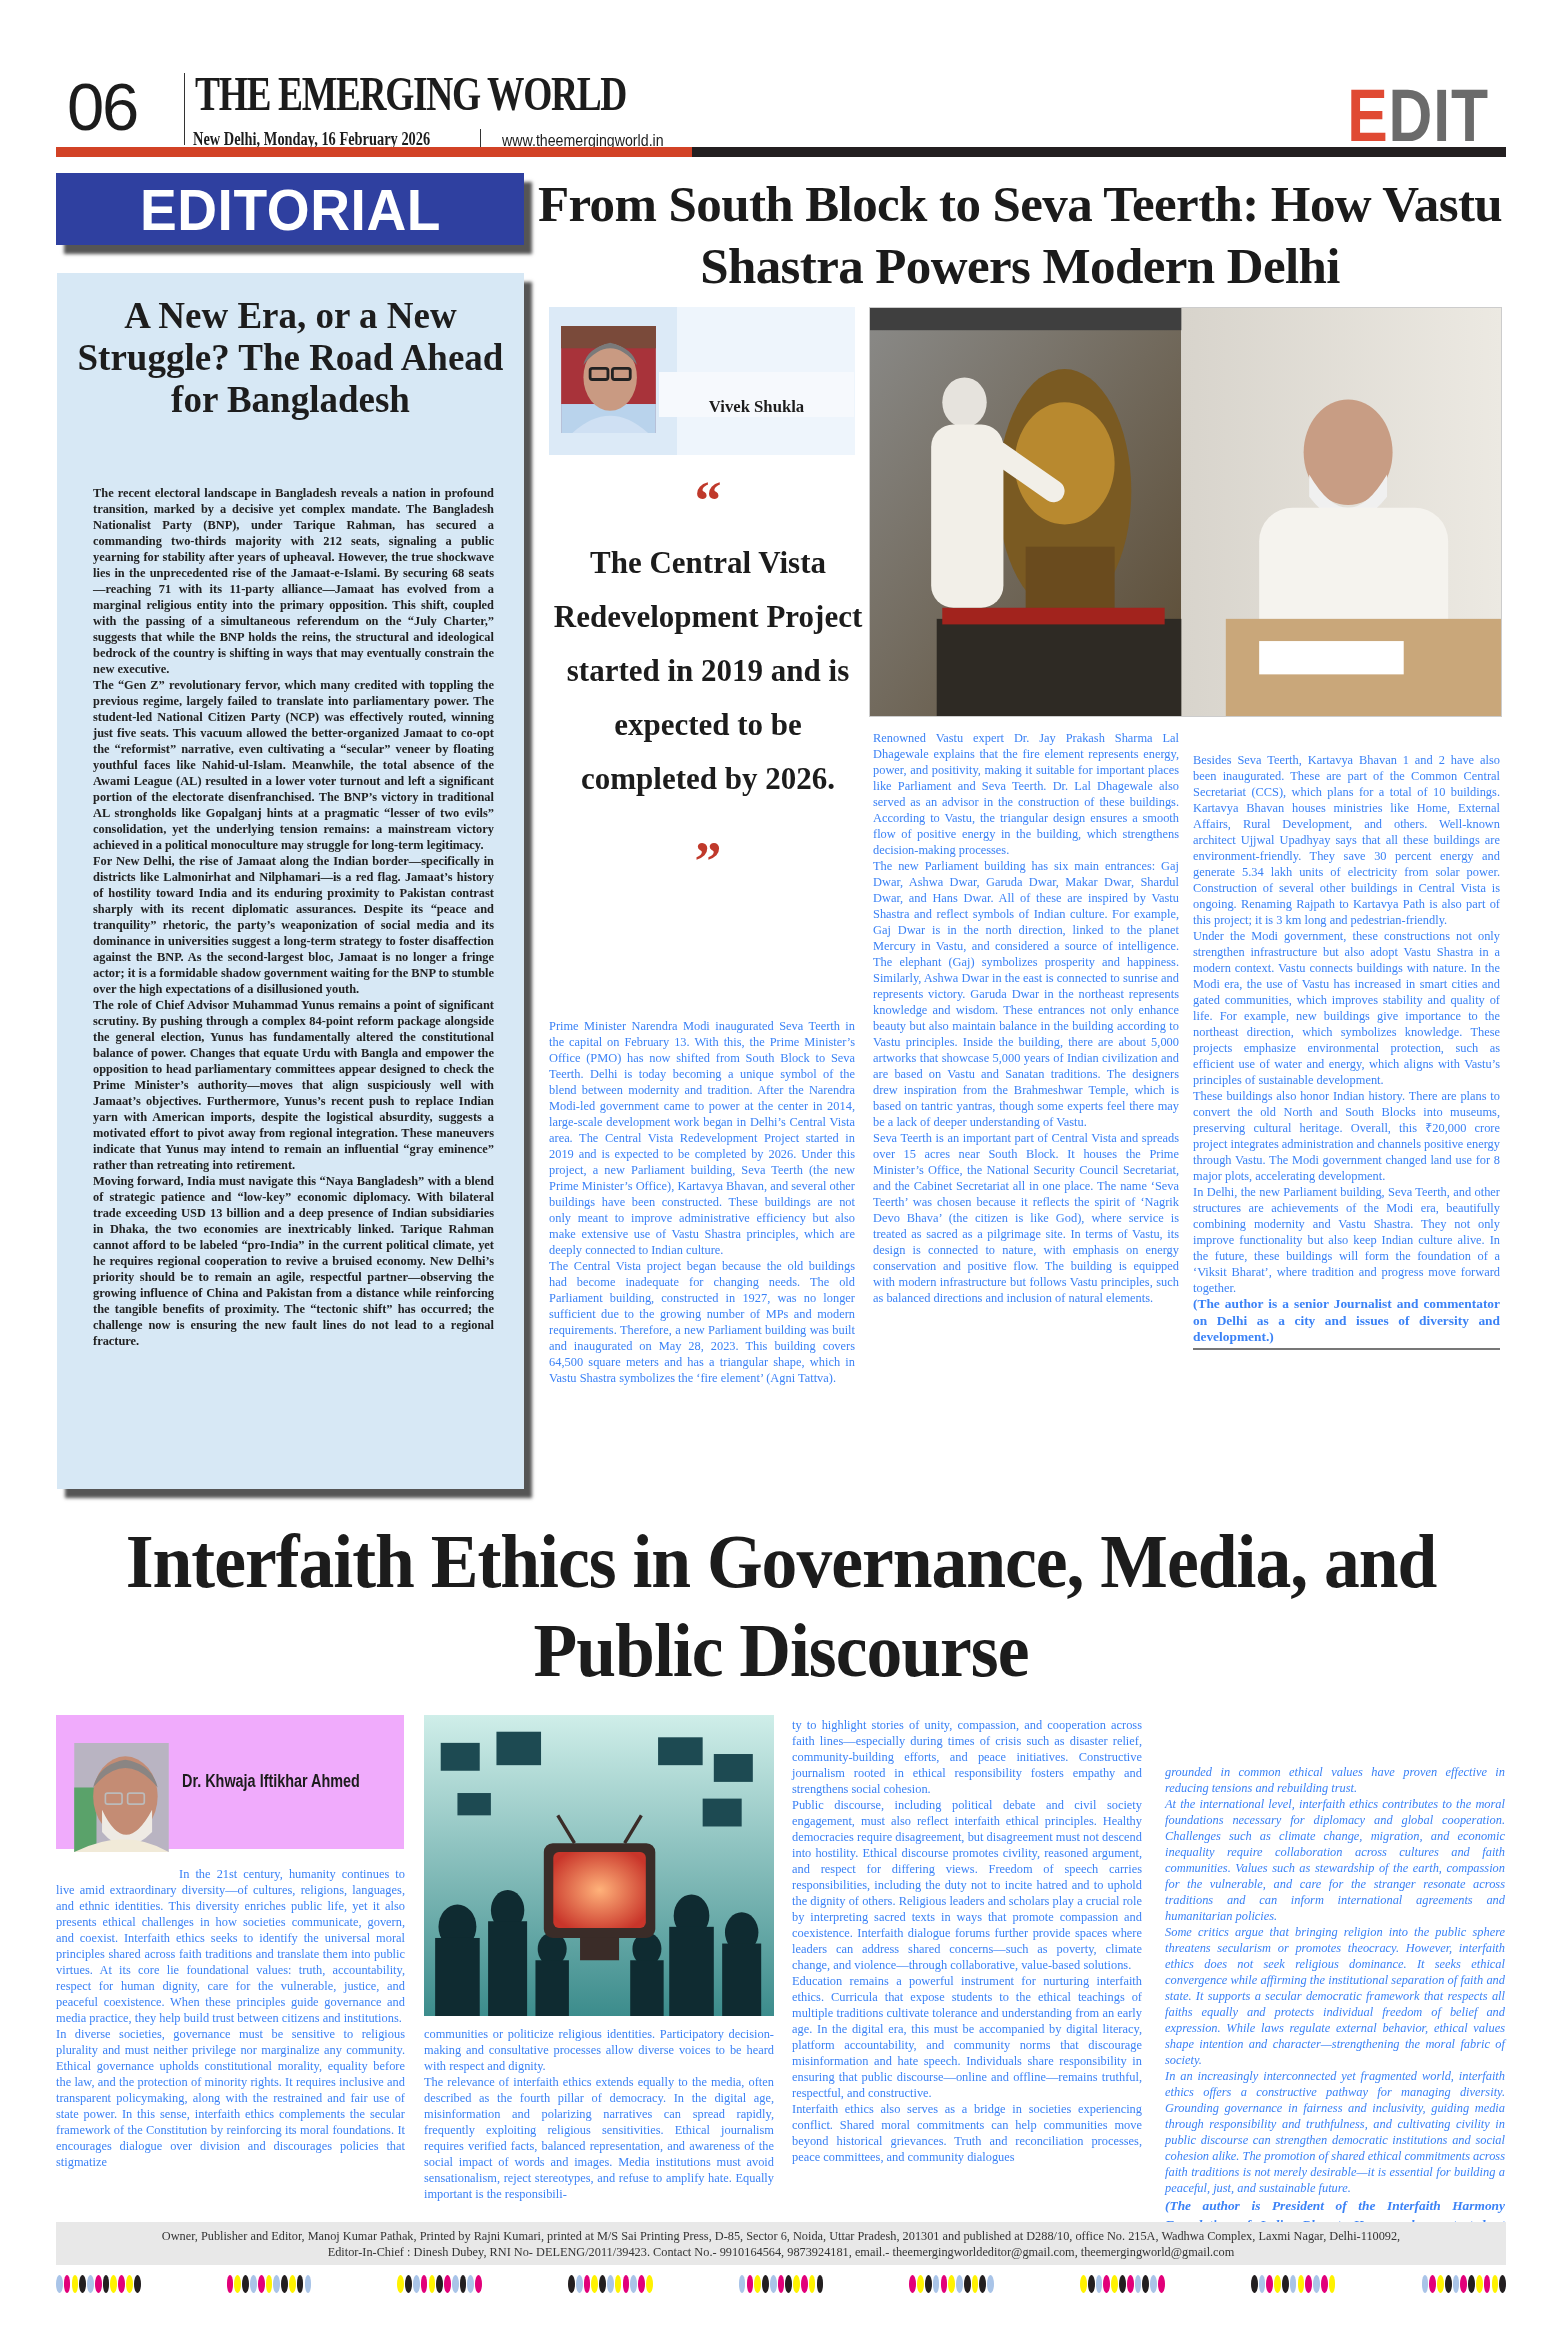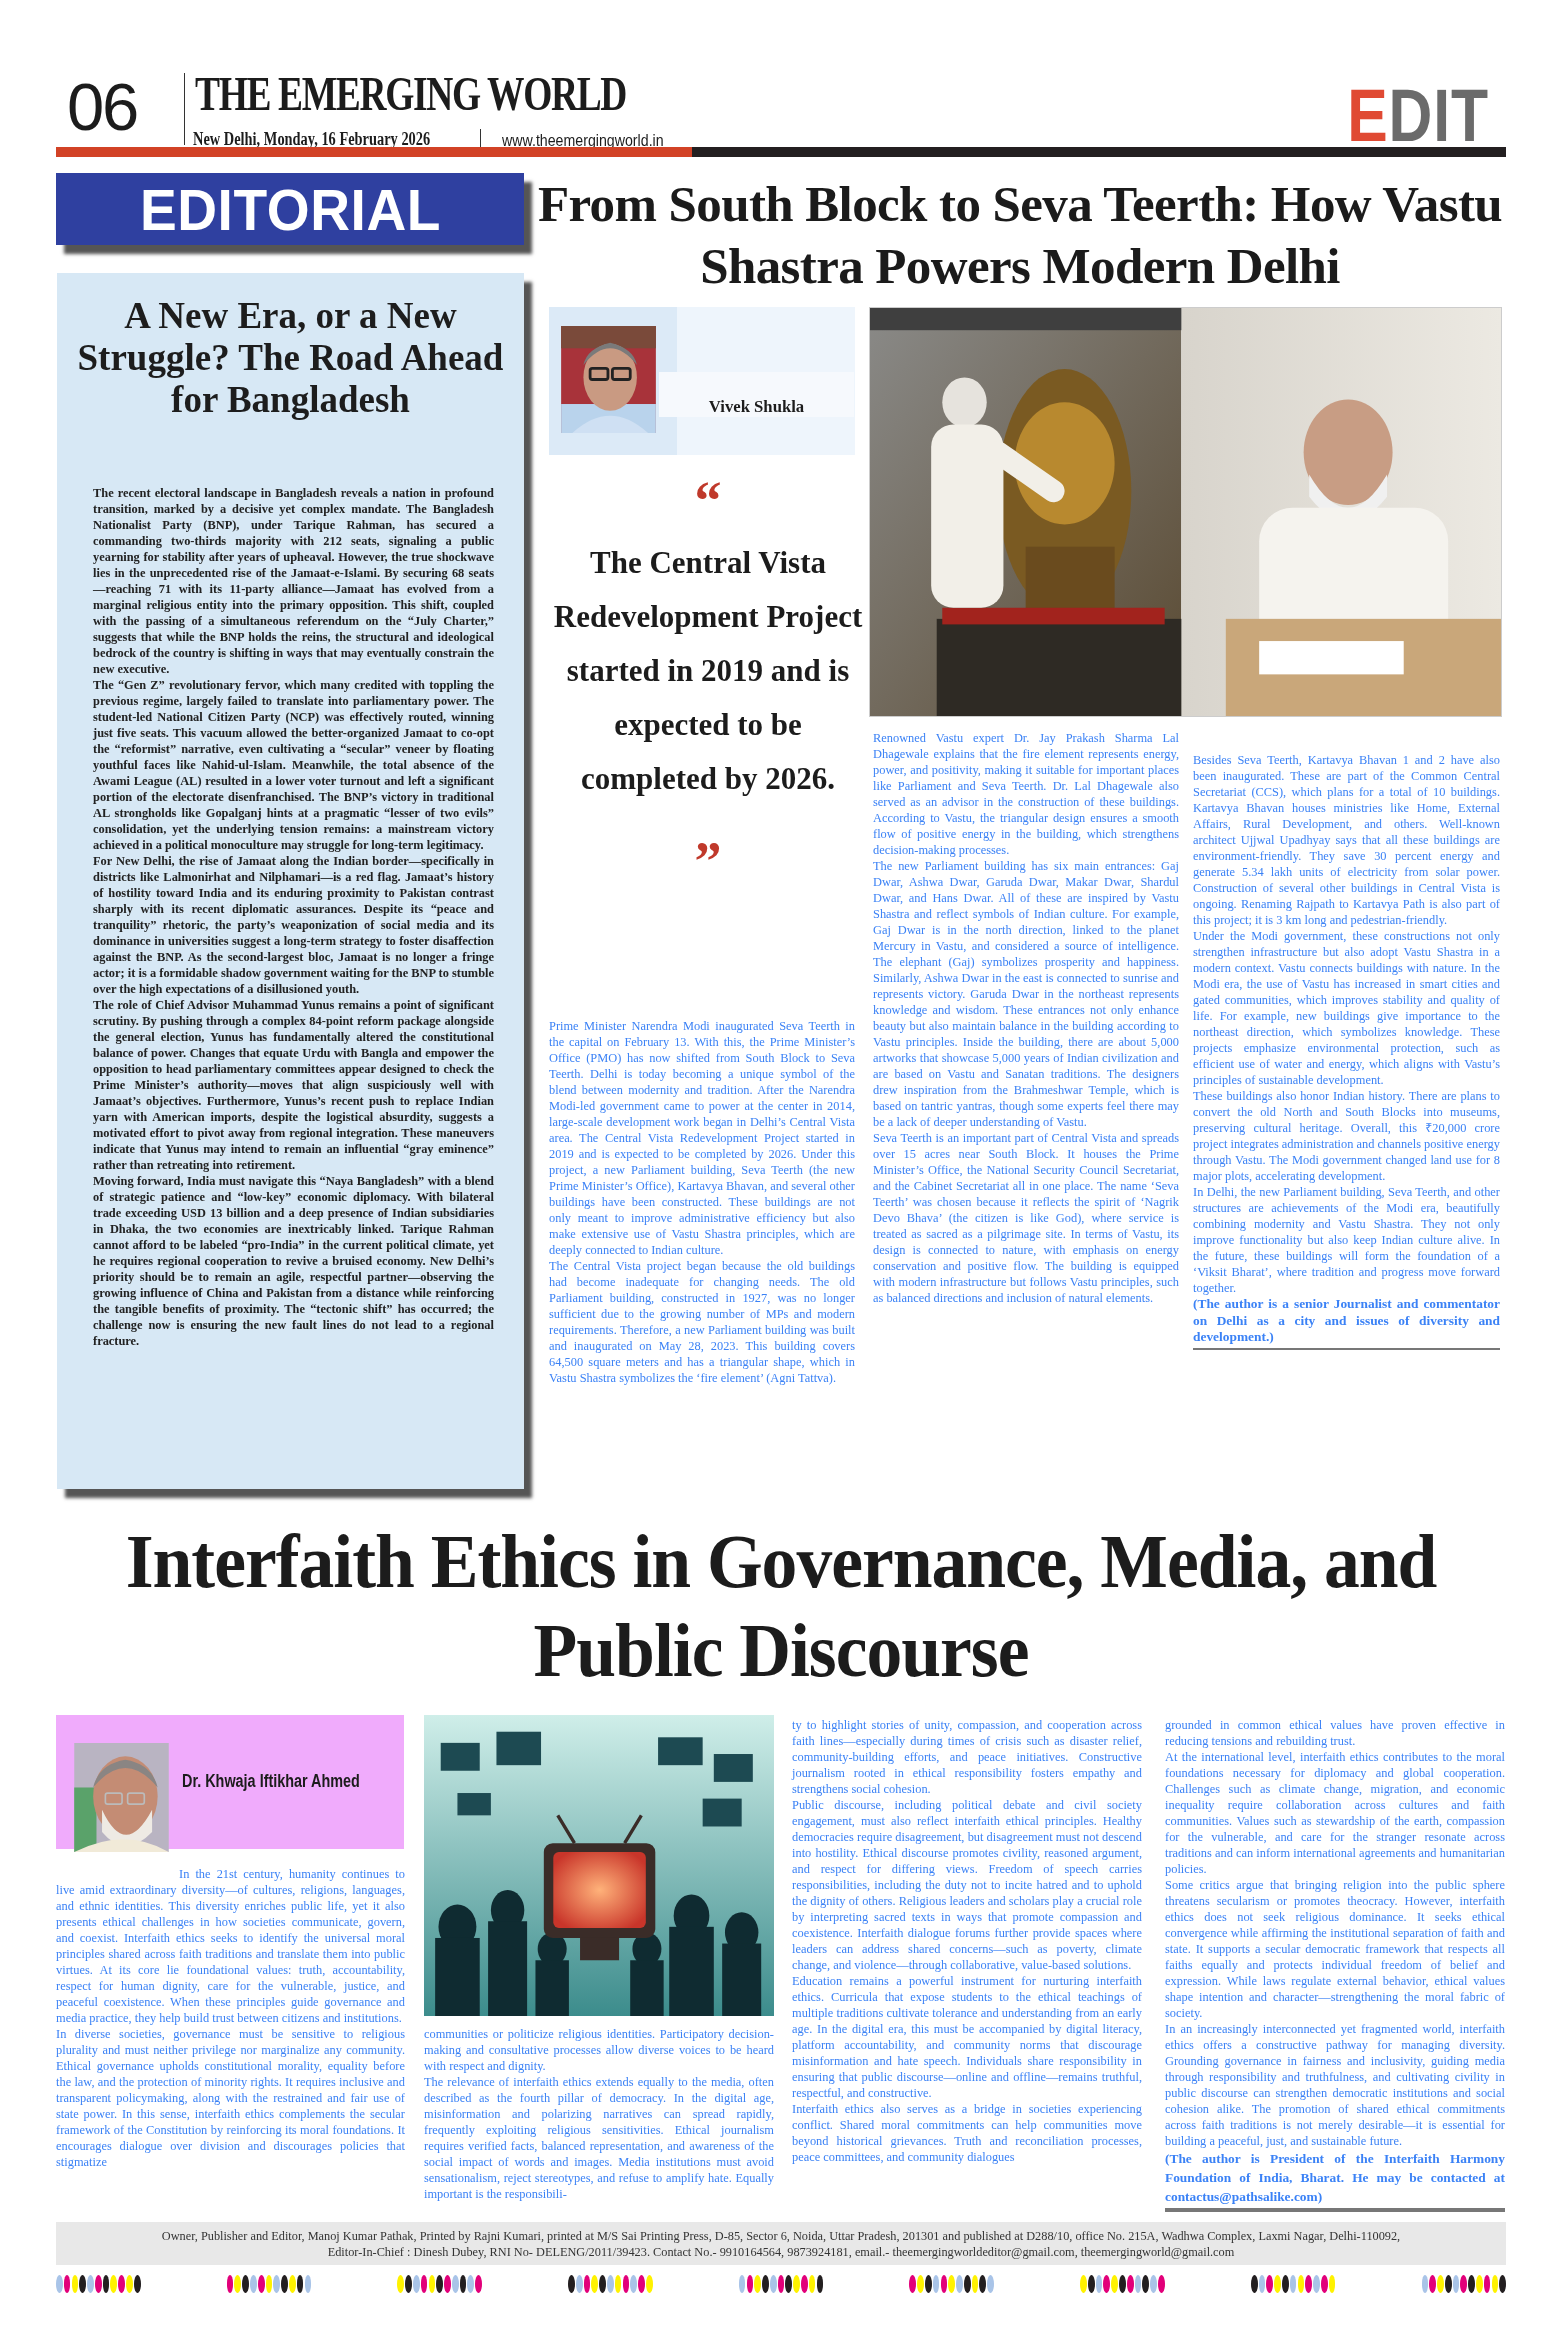--- a/index.html
+++ b/index.html
@@ -55,21 +55,21 @@
   .story2-headline { position: absolute; left: 56px; top: 1517px; width: 1450px; text-align: center; font-weight: 700; font-size: 77px; line-height: 89px; color: #1c1c1c; letter-spacing: -1.1px; transform: scaleX(0.93); transform-origin: center top; }
   .author-box2 { position: absolute; left: 56px; top: 1715px; width: 348px; height: 134px; background: #f0abfc; }
   .author-box2 .photo { position: absolute; left: 18px; top: 28px; width: 95px; height: 109px; }
   .author-box2 .name { position: absolute; left: 126px; top: 56px; font-family: "Liberation Sans", sans-serif; font-weight: 700; font-size: 18px; white-space: nowrap; transform: scaleX(0.8); transform-origin: left top; }
   .story2-illus { position: absolute; left: 424px; top: 1715px; width: 350px; height: 301px; }
 
   .s2c1 { left: 56px; top: 1866px; width: 349px; }
   .s2c1 .lead { text-indent: 123px; }
   .s2c2 { left: 424px; top: 2026px; width: 350px; }
   .s2c3 { left: 792px; top: 1717px; width: 350px; }
-  .s2c4 { left: 1165px; top: 1717px; width: 340px; }
+  .s2c4 { left: 1165px; top: 1764px; width: 340px; font-style: italic; }
   .s2bio { font-weight: 700; font-size: 13.4px; line-height: 19px; border-bottom: 4.5px solid #777; padding-bottom: 2.2px; margin-top: 7.8px; }
 
   
   .imprint { position: absolute; left: 56px; top: 2222px; width: 1450px; height: 43px; background: #e8e8e8; text-align: center; font-size: 12.3px; line-height: 16.7px; padding-top: 5.6px; color: #333; }
   .regmarks { position: absolute; left: 56px; top: 2275px; width: 1450px; height: 20px; display: flex; justify-content: space-between; }
   .reg-group { display: flex; gap: 1.1px; }
   .reg-dot { width: 6.7px; height: 18px; border-radius: 50%; }
 </style>
 </head>
 <body>

